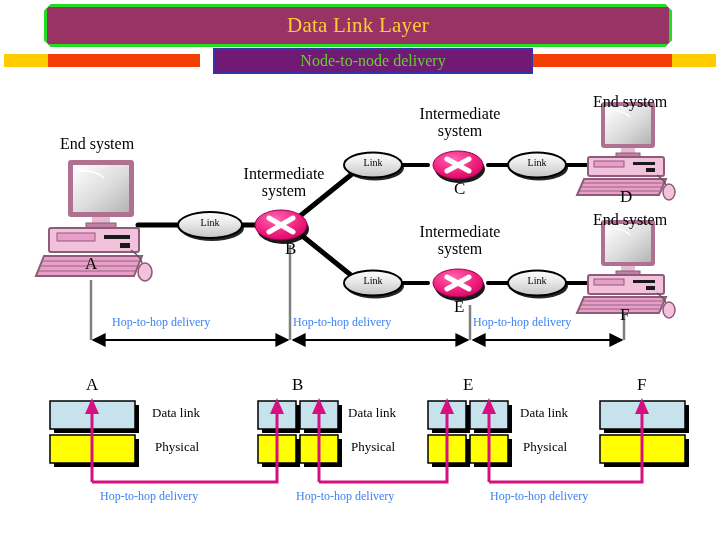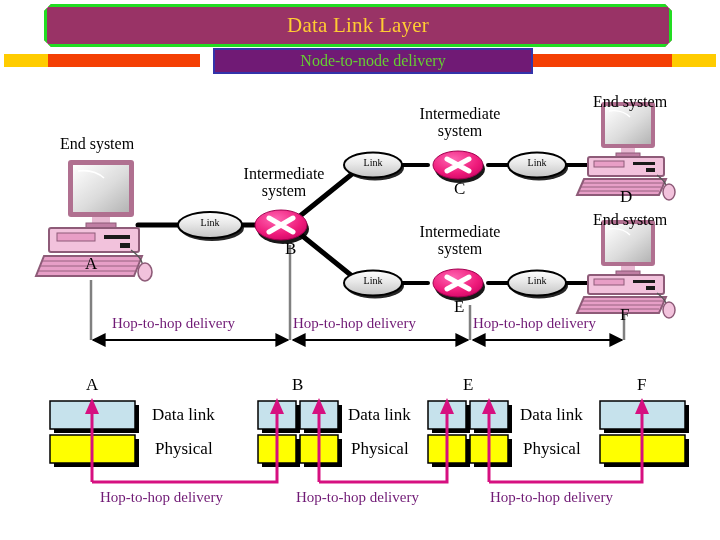--- a/index.html
+++ b/index.html
@@ -90,35 +90,35 @@
   }
   .dg-node-letter {
     position: absolute;
     font-size: 17px;
     color: #000;
     white-space: nowrap;
     line-height: 1;
   }
   .dg-hop {
     position: absolute;
-    font-size: 15px;
-    color: #701a75;
+    font-size: 12px;
+    color: #3b82f6;
     white-space: nowrap;
     line-height: 1;
   }
   .dg-stack-letter {
     position: absolute;
     font-size: 17px;
     color: #000;
     white-space: nowrap;
     line-height: 1;
   }
   .dg-layer-name {
     position: absolute;
-    font-size: 17px;
+    font-size: 13px;
     color: #000;
     white-space: nowrap;
     line-height: 1;
   }
   .link-oval-text {
     position: absolute;
     font-size: 10px;
     color: #000;
     white-space: nowrap;
     line-height: 1;

